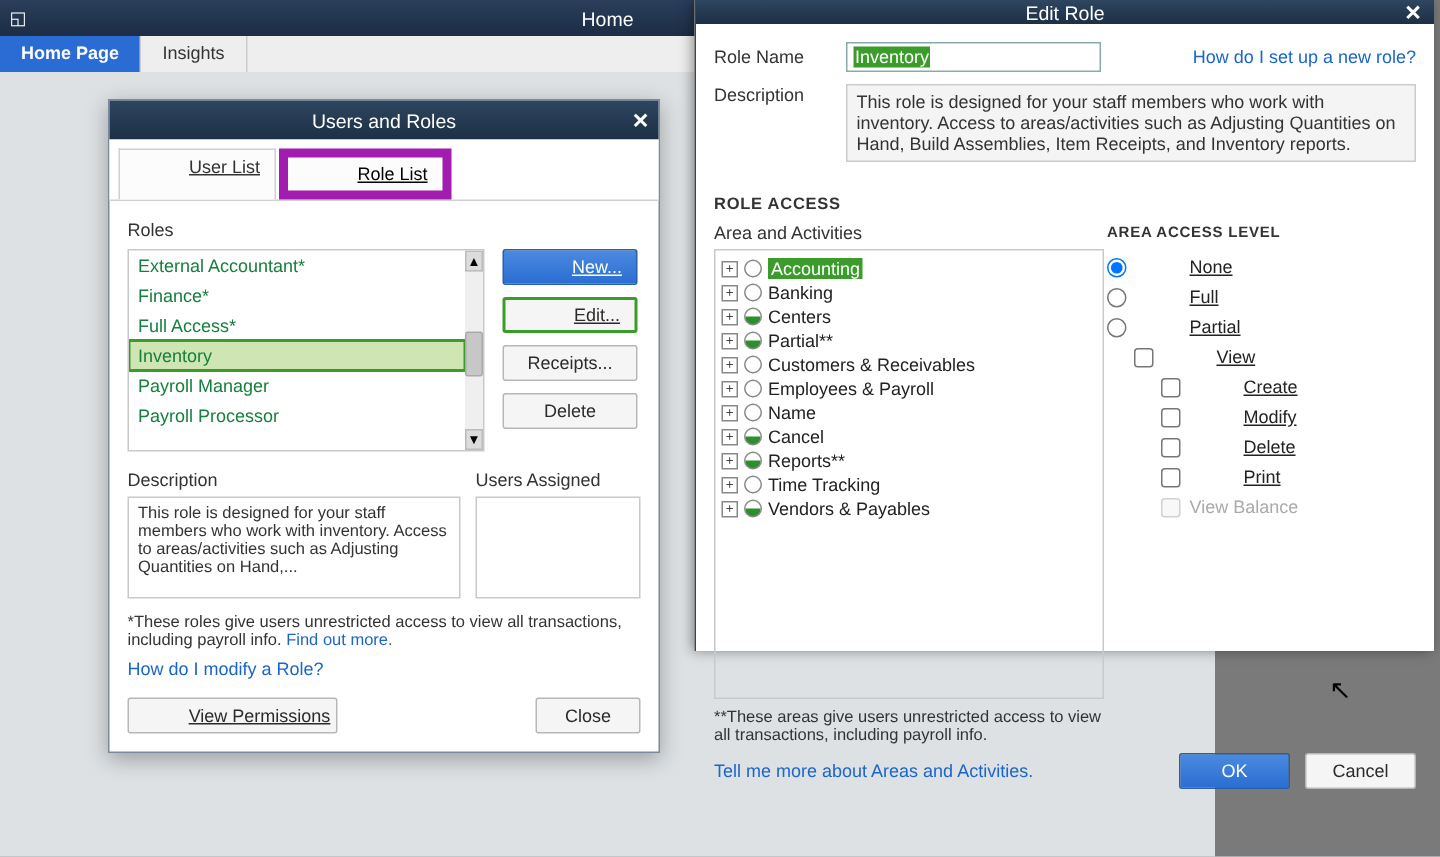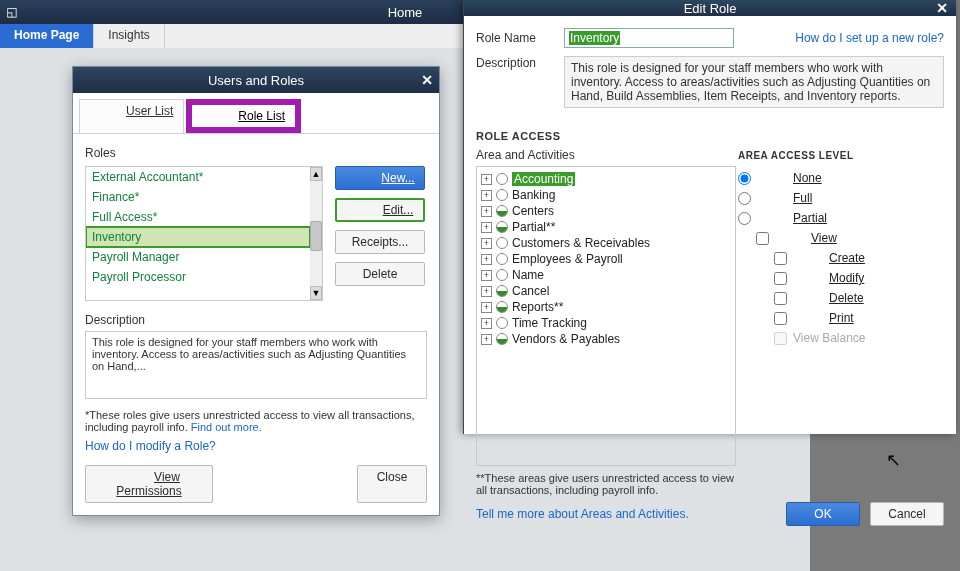--- a/index.html
+++ b/index.html
@@ -134,28 +134,32 @@
         <div class="btn hl"><span class="und">Edit...</span></div>
         <div class="btn"><span>Receipts...</span></div>
         <div class="btn"><span>Delete</span></div>
       </div>
     </div>
     <div class="desc-row">
       <div class="desc-col">
         <div class="desc-label">Description</div>
         <div class="desc-box">This role is designed for your staff members who work with inventory. Access to areas/activities such as Adjusting Quantities on Hand,...</div>
       </div>
+      <div class="desc-col" style="max-width:110px">
+        <div class="desc-label">Users Assigned</div>
+        <div class="desc-box"></div>
+      </div>
     </div>
     <div class="footer-note">
       <span>*These roles give users unrestricted access to view all transactions, including payroll info.</span>
       <span class="link">Find out more.</span>
     </div>
     <div class="footer-link link">How do I modify a Role?</div>
     <div class="ur-footer">
-      <div class="btn" style="width:128px"><span class="und">View Permissions</span></div>
+      <div class="btn" style="width:140px"><span class="und">View Permissions</span></div>
       <div class="btn" style="width:70px"><span>Close</span></div>
     </div>
   </div>
 </div>
 
 <div class="edit-dialog">
   <div class="er-titlebar">
     <span style="width:28px"></span>
     <span class="title">Edit Role</span>
     <span class="close">✕</span>

